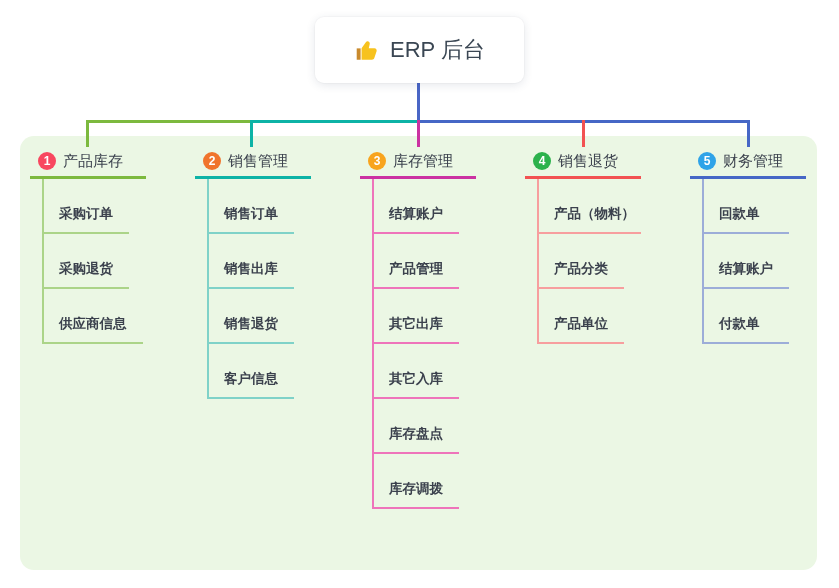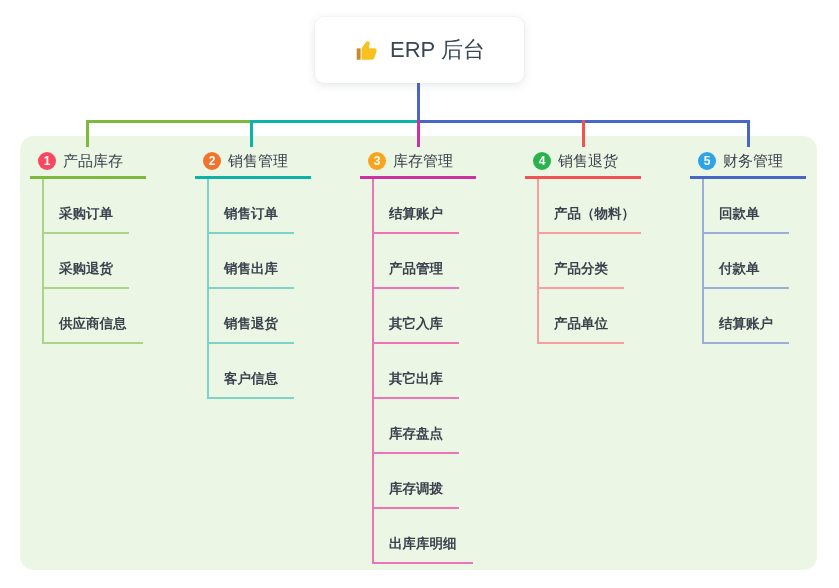--- a/index.html
+++ b/index.html
@@ -115,33 +115,30 @@
       <span>库存管理</span>
     </div>
     <div class="items">
       <div class="item">
           <div class="item-inner">结算账户</div>
         </div>
       <div class="item">
           <div class="item-inner">产品管理</div>
         </div>
       <div class="item">
-          <div class="item-inner">其它入库</div>
+          <div class="item-inner">其它出库</div>
         </div>
       <div class="item">
-          <div class="item-inner">其它出库</div>
+          <div class="item-inner">其它入库</div>
         </div>
       <div class="item">
           <div class="item-inner">库存盘点</div>
         </div>
       <div class="item">
           <div class="item-inner">库存调拨</div>
-        </div>
-      <div class="item">
-          <div class="item-inner">出库库明细</div>
         </div>
     </div>
   </div>
 
   <div class="branch" style="left: 525px; --line: #f25252; --chline: #f79e9e; --badge: #2cb24c;">
     <div class="branch-title">
       <span class="badge">4</span>
       <span>销售退货</span>
     </div>
     <div class="items">
@@ -160,21 +157,21 @@
   <div class="branch" style="left: 690px; --line: #4667c6; --chline: #9cadd8; --badge: #2fa3e8;">
     <div class="branch-title">
       <span class="badge">5</span>
       <span>财务管理</span>
     </div>
     <div class="items">
       <div class="item">
           <div class="item-inner">回款单</div>
         </div>
       <div class="item">
-          <div class="item-inner">付款单</div>
+          <div class="item-inner">结算账户</div>
         </div>
       <div class="item">
-          <div class="item-inner">结算账户</div>
+          <div class="item-inner">付款单</div>
         </div>
     </div>
   </div>
 
 </div>
 
 </body></html>

